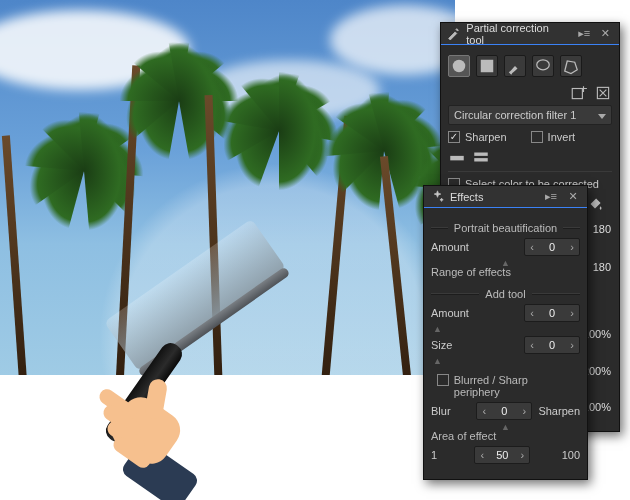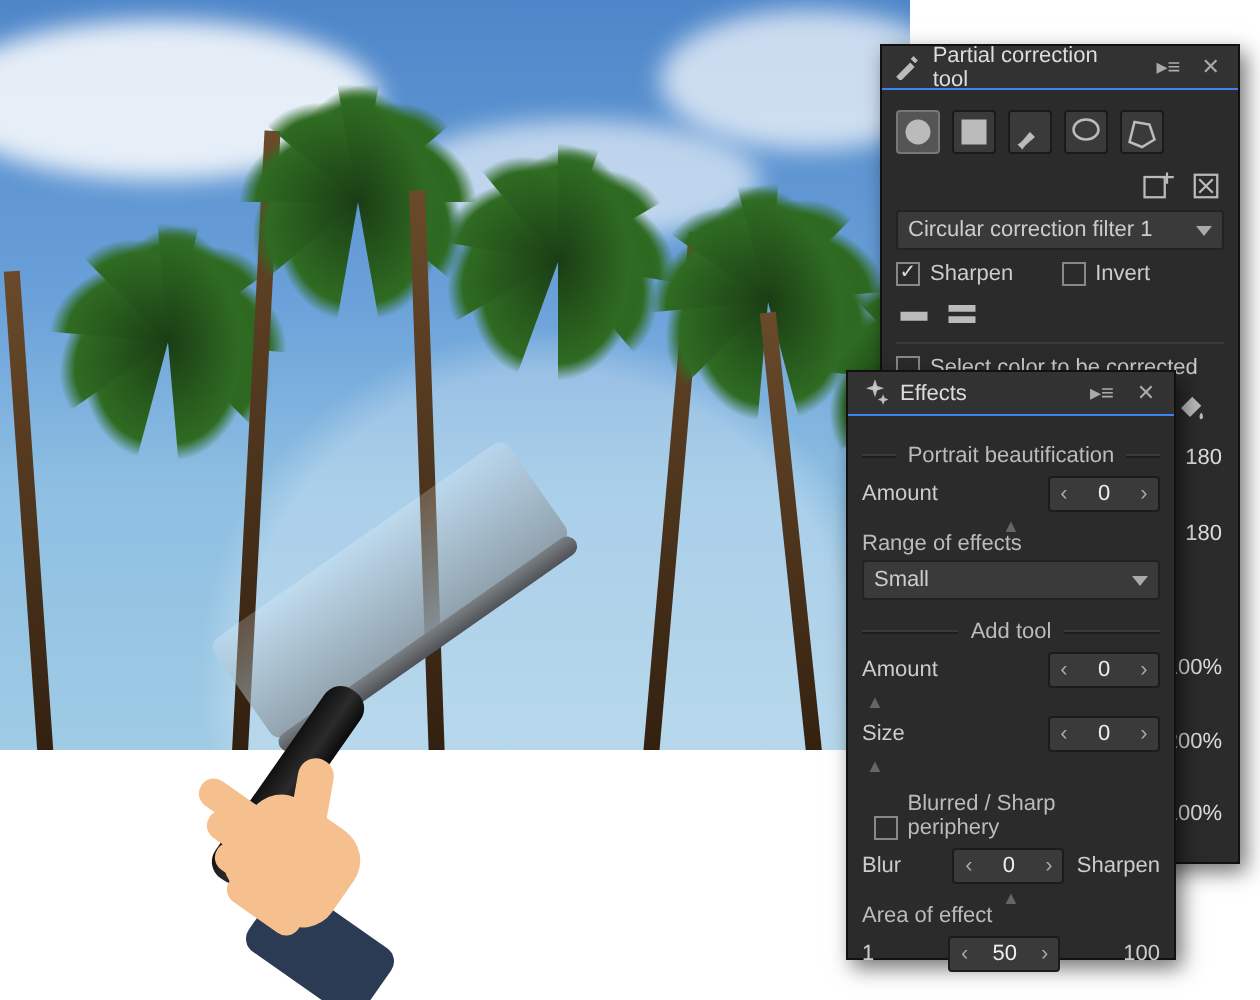--- a/index.html
+++ b/index.html
@@ -298,24 +298,20 @@
         <span class="lab">Amount</span>
         <span class="fill"></span>
         <span class="spin">
           <span class="btn">‹</span>
           <span class="val">0</span>
           <span class="btn">›</span>
         </span>
       </div>
       <div class="tick" style="text-align:center">▲</div>
       <div class="fs11">Range of effects</div>
-      <div class="select">
-        <span>Small</span>
-        <span class="arrow"><span class="caret-down"></span></span>
-      </div>
     </div>
 
     <div class="fieldset">
       <div class="legend">
           <span>Add tool</span>
         </div>
       <div class="row">
         <span class="lab">Amount</span>
         <span class="fill"></span>
         <span class="spin">
@@ -332,21 +328,21 @@
           <span class="btn">‹</span>
           <span class="val">0</span>
           <span class="btn">›</span>
         </span>
       </div>
       <div class="tick" style="text-align:left;margin-left:2px">▲</div>
     </div>
 
     <div class="fieldset">
       <div class="legend">
-        <span style="display:flex;align-items:flex-end;gap:5px">
+        <span style="display:flex;align-items:flex-start;gap:5px">
           <span class="cbox"></span>
           <span>Blurred / Sharp periphery</span>
         </span>
       </div>
       <div class="row">
         <span class="lab">Blur</span>
         <span class="fill"></span>
         <span class="spin">
           <span class="btn">‹</span>
           <span class="val">0</span>

